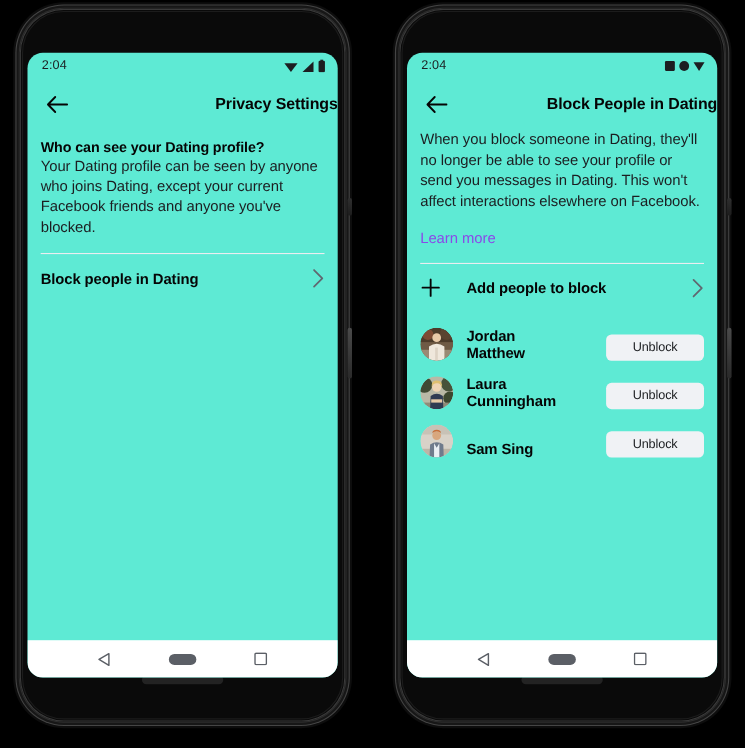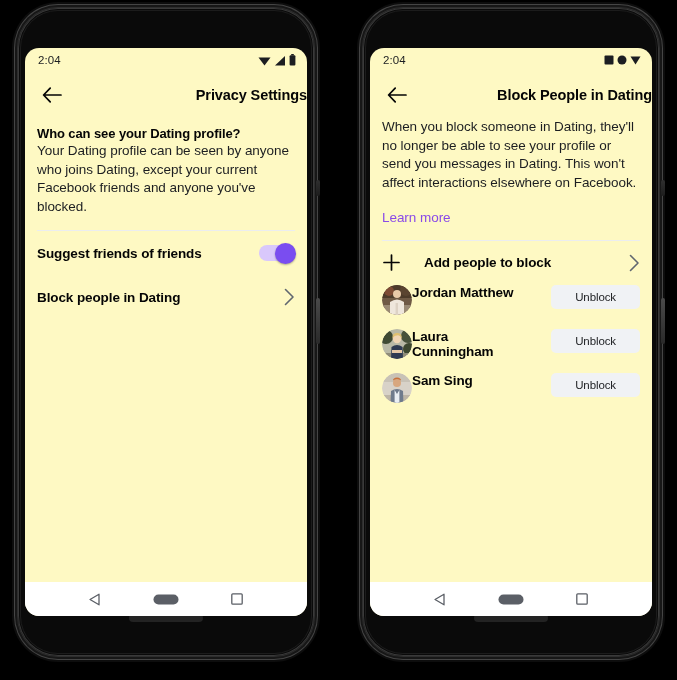--- a/index.html
+++ b/index.html
@@ -89,21 +89,21 @@
     background: #232323;
   }
 
   
   .screen {
     position: absolute;
     top: 40px;
     left: 7px;
     right: 7px;
     height: 568px;
-    background: #fef9c3;
+    background: #5eead4;
     border-radius: 14px;
     overflow: hidden;
     display: flex;
     flex-direction: column;
   }
 
   
   .statusbar {
     height: 24px;
     flex: 0 0 24px;
@@ -246,23 +246,23 @@
     flex: 0 0 18px;
     color: #050505;
     display: flex;
     align-items: center;
     justify-content: center;
   }
 
   
   .person-row {
     display: flex;
-    align-items: flex-start;
+    align-items: flex-end;
     height: 44px;
-    gap: 0;
+    gap: 12px;
   }
   .avatar {
     width: 30px;
     height: 30px;
     flex: 0 0 30px;
     border-radius: 50%;
     overflow: hidden;
     position: relative;
   }
   .avatar svg { display: block; width: 30px; height: 30px; }
@@ -351,26 +351,20 @@
       </div>
       <div class="appbar-title">Privacy Settings</div>
     </div>
 
     <div class="content">
       <div class="section-title">Who can see your Dating profile?</div>
       <p class="para">Your Dating profile can be seen by anyone who joins Dating, except your current Facebook friends and anyone you've blocked.</p>
 
       <div class="divider"></div>
 
-      <div class="row">
-        <div class="row-label">Suggest friends of friends</div>
-        <div class="toggle">
-          <div class="knob"></div>
-        </div>
-      </div>
 
       <div class="row">
         <div class="row-label">Block people in Dating</div>
         <div class="chevron">
           <svg width="11" height="18" viewBox="0 0 11 18">
               <path d="M1.5 1.5 L9 9 L1.5 16.5" stroke="#606770" stroke-width="1.6" fill="none" stroke-linecap="round" stroke-linejoin="round"></path>
             </svg>
         </div>
       </div>
     </div>

